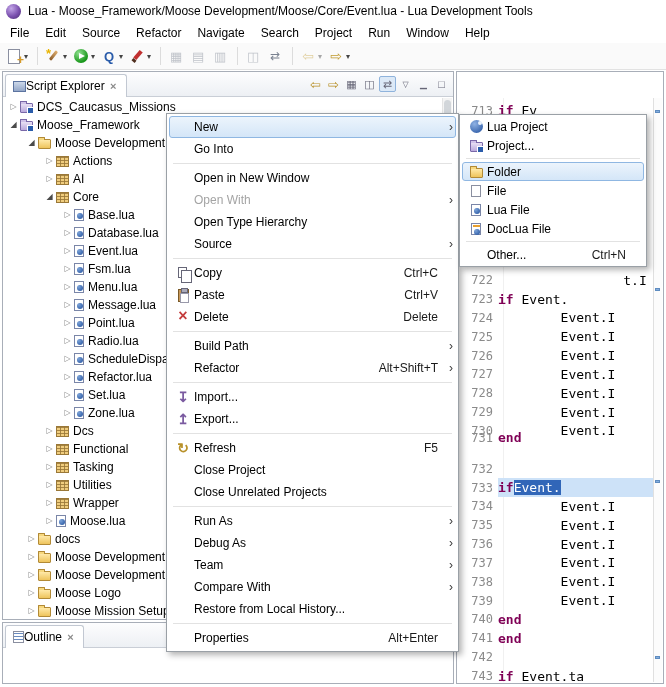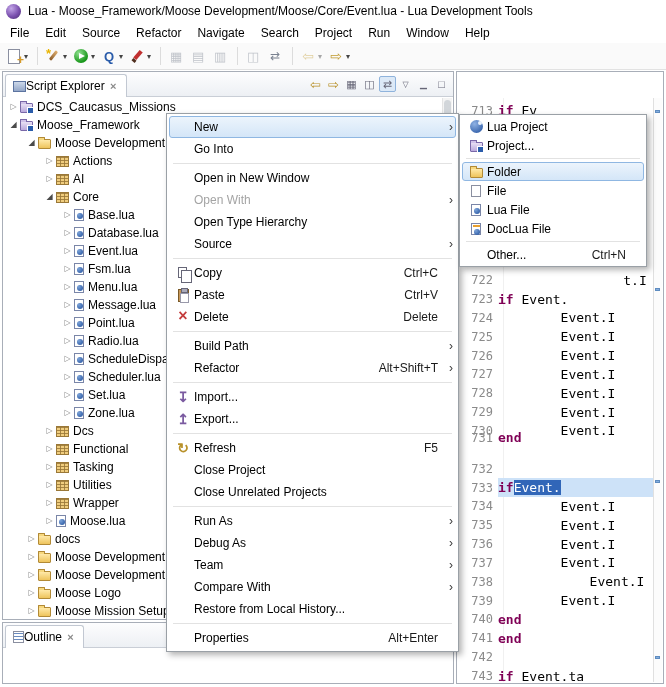--- a/index.html
+++ b/index.html
@@ -285,21 +285,21 @@
         <span class="tree-label" data-name="tree-item-label">Radio.lua</span>
       </div>
       <div class="tree-row" data-name="tree-item-scheduledispatcher-lua" style="padding-left: 57px;">
         <span class="twistie collapsed" data-name="twistie-collapsed-icon">▷</span>
         <span class="fic i-lua-file" data-name="lua-file-icon"></span>
         <span class="tree-label" data-name="tree-item-label">ScheduleDispatcher.lua</span>
       </div>
       <div class="tree-row" data-name="tree-item-scheduler-lua" style="padding-left: 57px;">
         <span class="twistie collapsed" data-name="twistie-collapsed-icon">▷</span>
         <span class="fic i-lua-file" data-name="lua-file-icon"></span>
-        <span class="tree-label" data-name="tree-item-label">Scheduler.lua</span>
+        <span class="tree-label" data-name="tree-item-label">Refactor.lua</span>
       </div>
       <div class="tree-row" data-name="tree-item-set-lua" style="padding-left: 57px;">
         <span class="twistie collapsed" data-name="twistie-collapsed-icon">▷</span>
         <span class="fic i-lua-file" data-name="lua-file-icon"></span>
         <span class="tree-label" data-name="tree-item-label">Set.lua</span>
       </div>
       <div class="tree-row" data-name="tree-item-zone-lua" style="padding-left: 57px;">
         <span class="twistie collapsed" data-name="twistie-collapsed-icon">▷</span>
         <span class="fic i-lua-file" data-name="lua-file-icon"></span>
         <span class="tree-label" data-name="tree-item-label">Zone.lua</span>
@@ -470,21 +470,21 @@
         <span class="code" data-name="code-text">        Event.I</span>
       </div>
       <div class="code-line" data-name="code-line-736" style="top: 436.55px;">
         <span class="ln" data-name="line-number">736</span>
         <span class="code" data-name="code-text">        Event.I</span>
       </div>
       <div class="code-line" data-name="code-line-737" style="top: 455.4px;">
         <span class="ln" data-name="line-number">737</span>
         <span class="code" data-name="code-text">        Event.I</span>
       </div>
-      <div class="code-line" data-name="code-line-738" style="top: 474.25px; gap: 29px;">
+      <div class="code-line" data-name="code-line-738" style="top: 474.25px;">
         <span class="ln" data-name="line-number">738</span>
         <span class="code" data-name="code-text">        Event.I</span>
       </div>
       <div class="code-line" data-name="code-line-739" style="top: 493.1px;">
         <span class="ln" data-name="line-number">739</span>
         <span class="code" data-name="code-text">        Event.I</span>
       </div>
       <div class="code-line" data-name="code-line-740" style="top: 511.95px;">
         <span class="ln" data-name="line-number">740</span>
         <span class="code" data-name="code-text">      <span class="kw">end</span></span>

